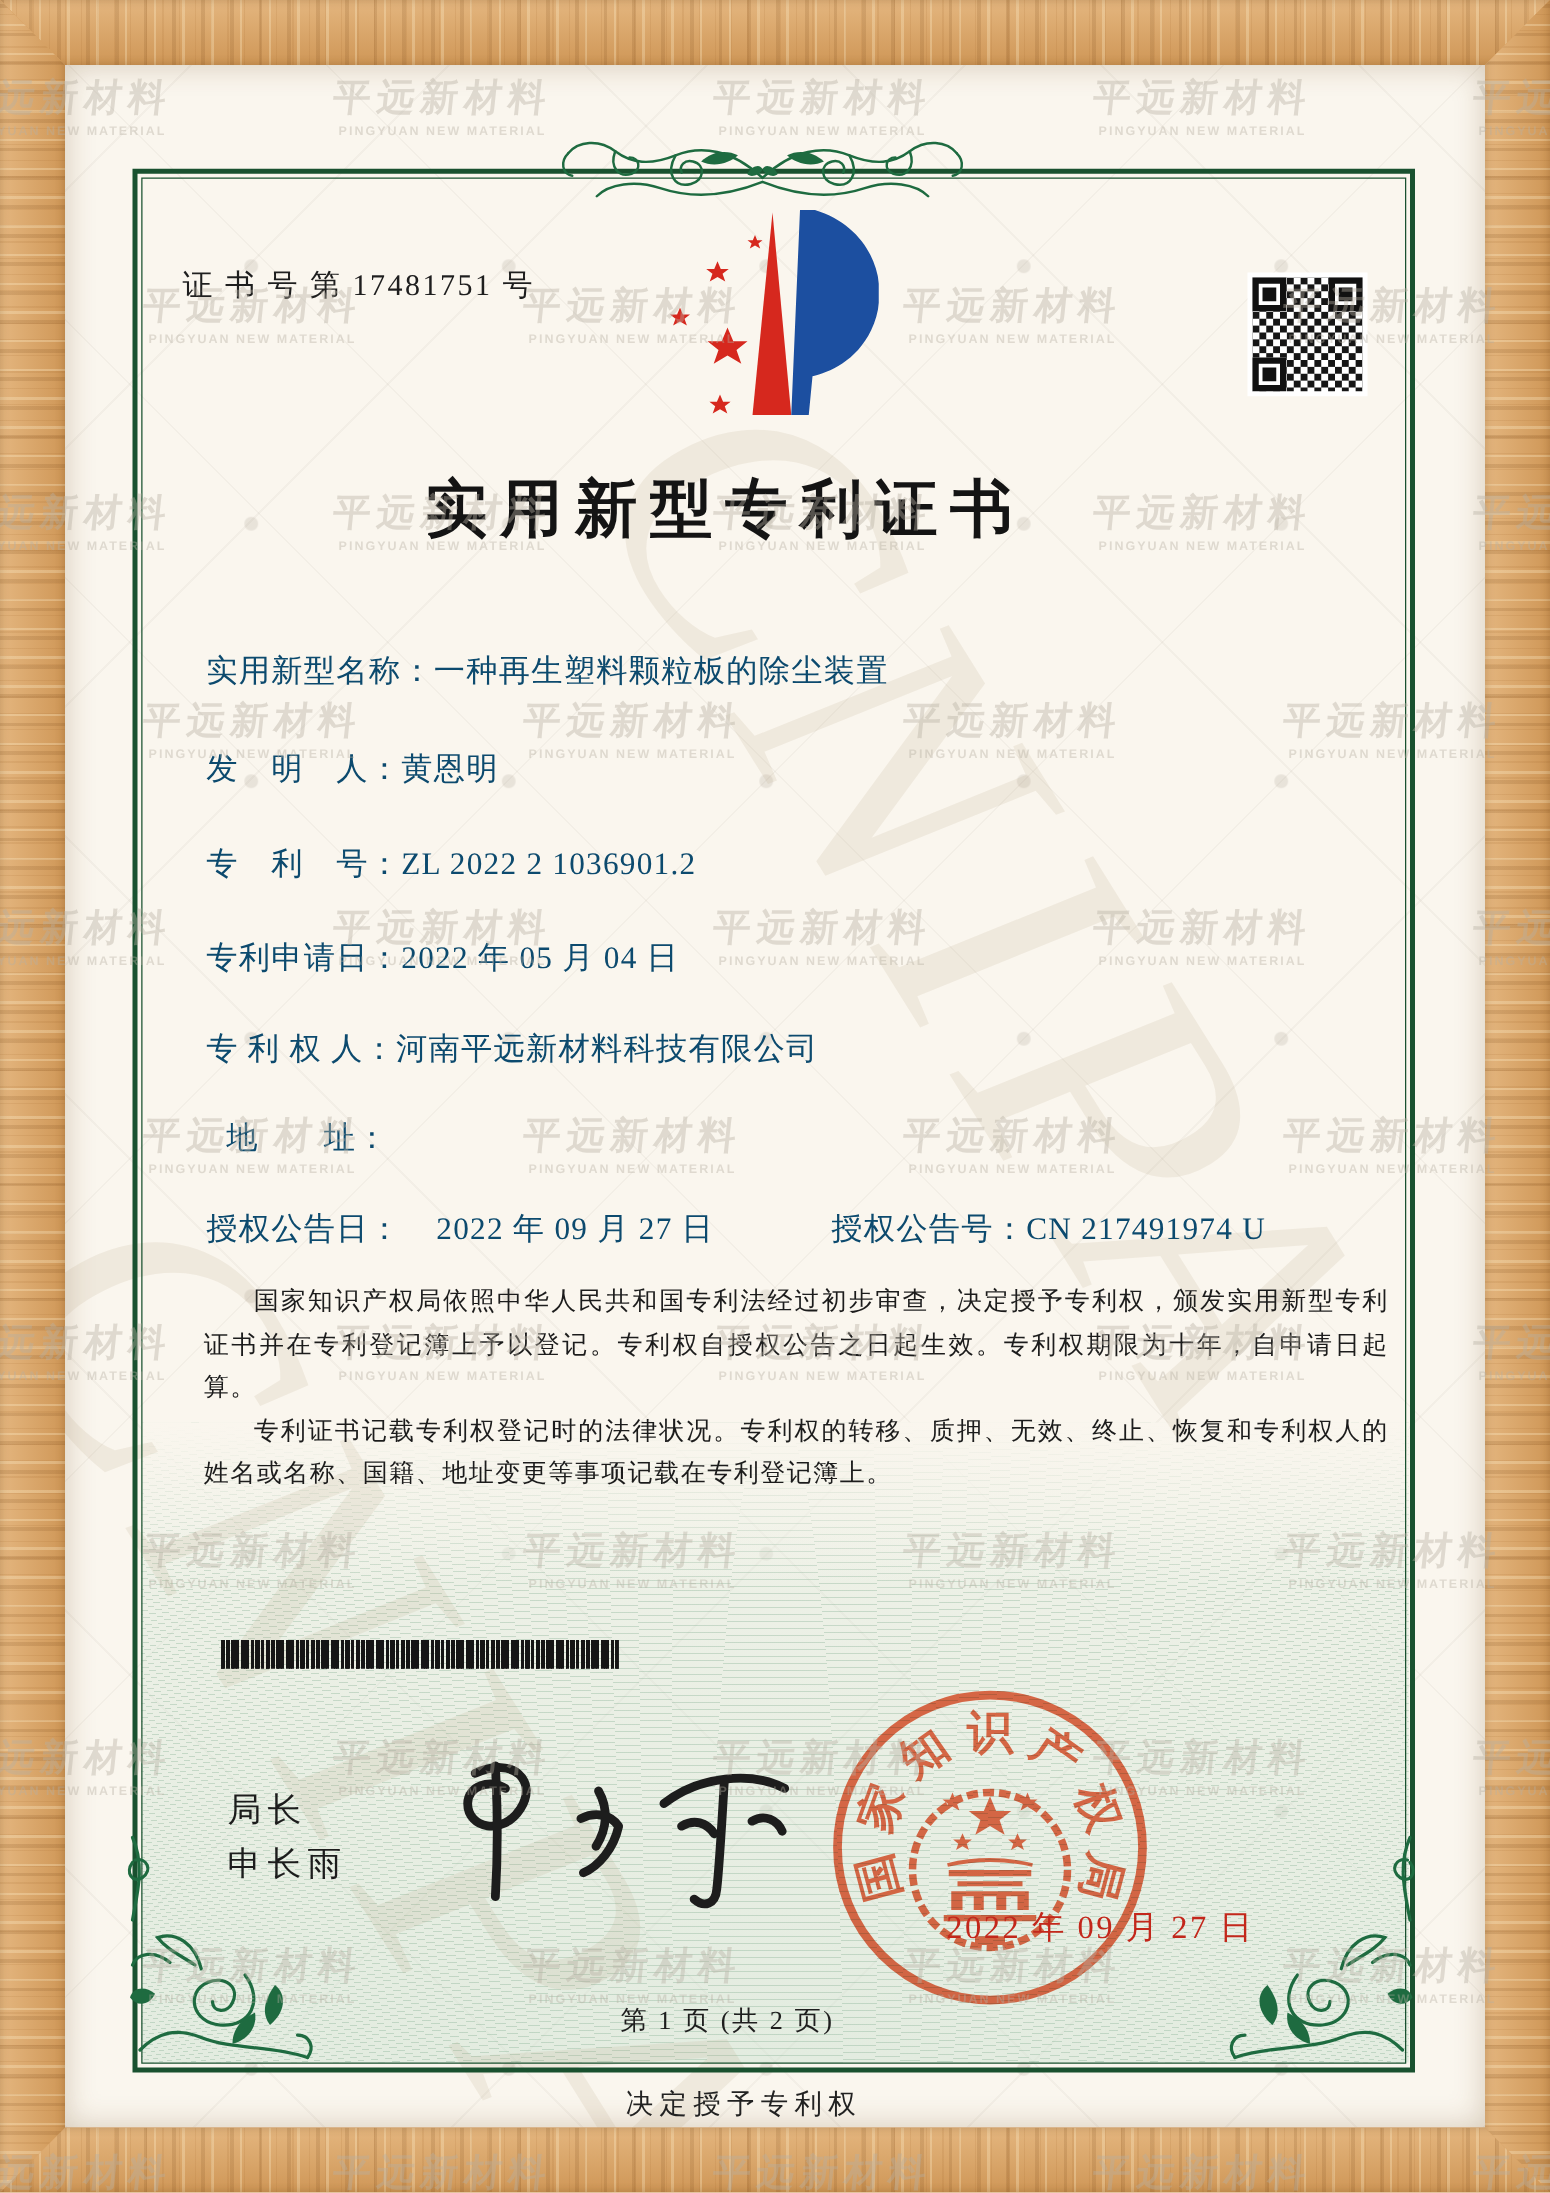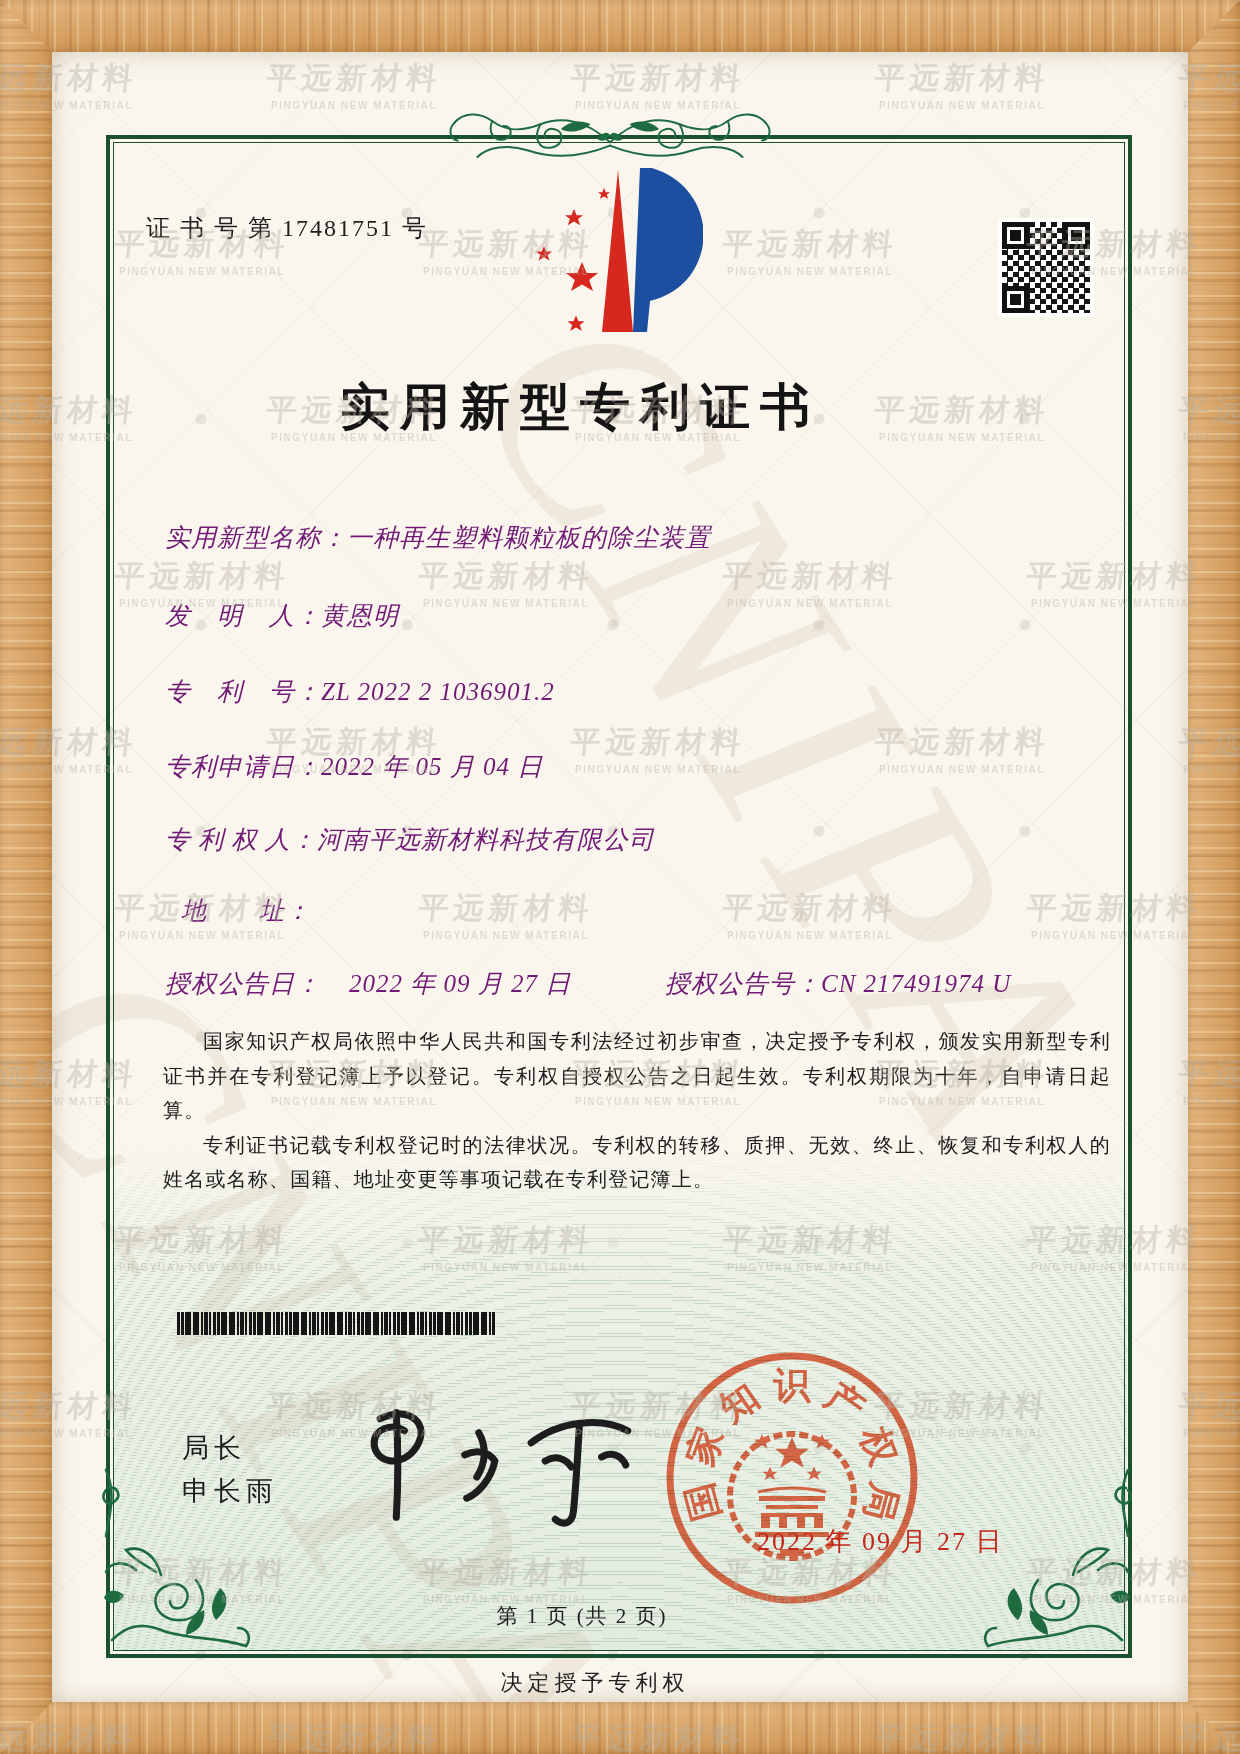--- a/index.html
+++ b/index.html
@@ -62,22 +62,22 @@
   .logo{position:absolute;z-index:6;left:498px;top:164px;width:205px;height:172px;}
 
   .qr{position:absolute;z-index:6;left:998px;top:218px;width:96px;height:99px;background:#fff;}
   .qr-in{position:absolute;inset:4px;
     background-image:conic-gradient(#161616 25%, rgba(0,0,0,0) 0 50%, #161616 0 75%, rgba(0,0,0,0) 0);
     background-size:11px 11px;}
   .finder{position:absolute;width:17px;height:17px;border:5px solid #111;background:#fff;}
   .finder::after{content:"";display:block;width:11px;height:11px;background:#111;margin:3px;}
   .finder.tl{left:4px;top:4px;} .finder.tr{right:4px;top:4px;} .finder.bl{left:4px;bottom:4px;}
 
-  .field{position:absolute;z-index:6;left:165px;display:flex;font-size:25px;color:#701a75;
-    letter-spacing:1px;white-space:pre-wrap;line-height:36px;font-style:italic;}
+  .field{position:absolute;z-index:6;left:165px;display:flex;font-size:25px;color:#0c4a6e;
+    letter-spacing:1px;white-space:pre-wrap;line-height:36px;}
   .field .val{width:700px;}
   .paras{position:absolute;z-index:6;left:163px;top:1024px;width:948px;color:#1c1c1c;}
   .paras p{margin:0;font-size:20px;line-height:34.5px;letter-spacing:1.2px;
     text-indent:2em;text-align:justify;}
 
   .barcode{position:absolute;z-index:6;left:177px;top:1312px;width:318px;height:23px;
     background-image:
       repeating-linear-gradient(90deg,#151515 0 2px, rgba(0,0,0,0) 2px 4px),
       repeating-linear-gradient(90deg,#151515 0 3px, rgba(0,0,0,0) 3px 9px),
       repeating-linear-gradient(90deg,#151515 0 1px, rgba(0,0,0,0) 1px 6px);}

